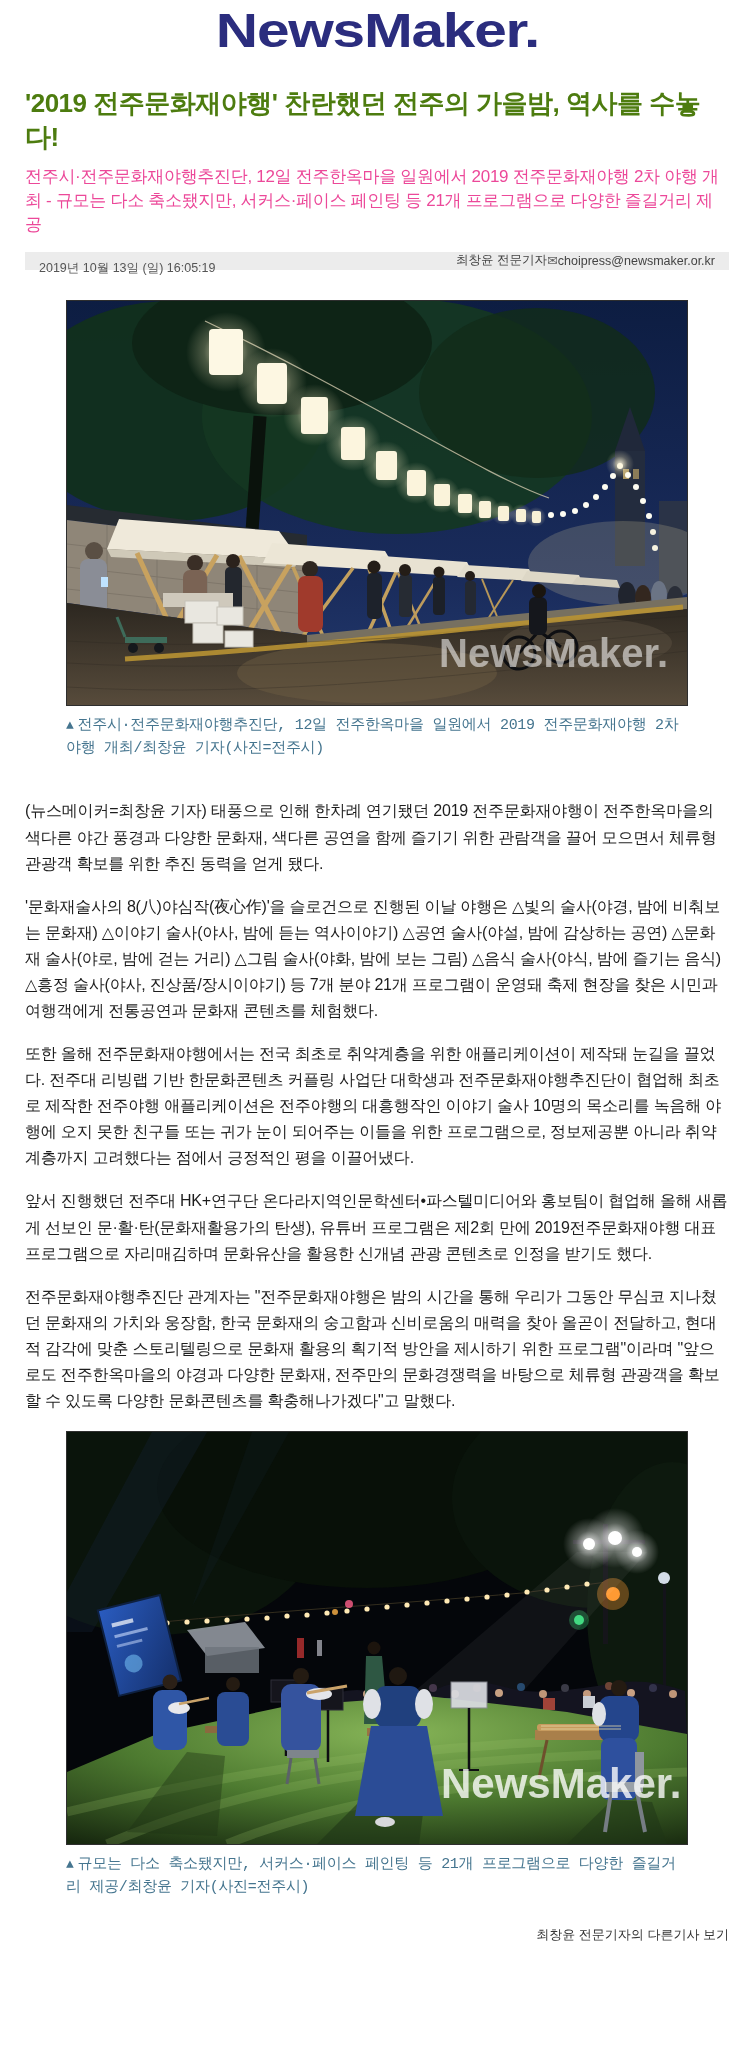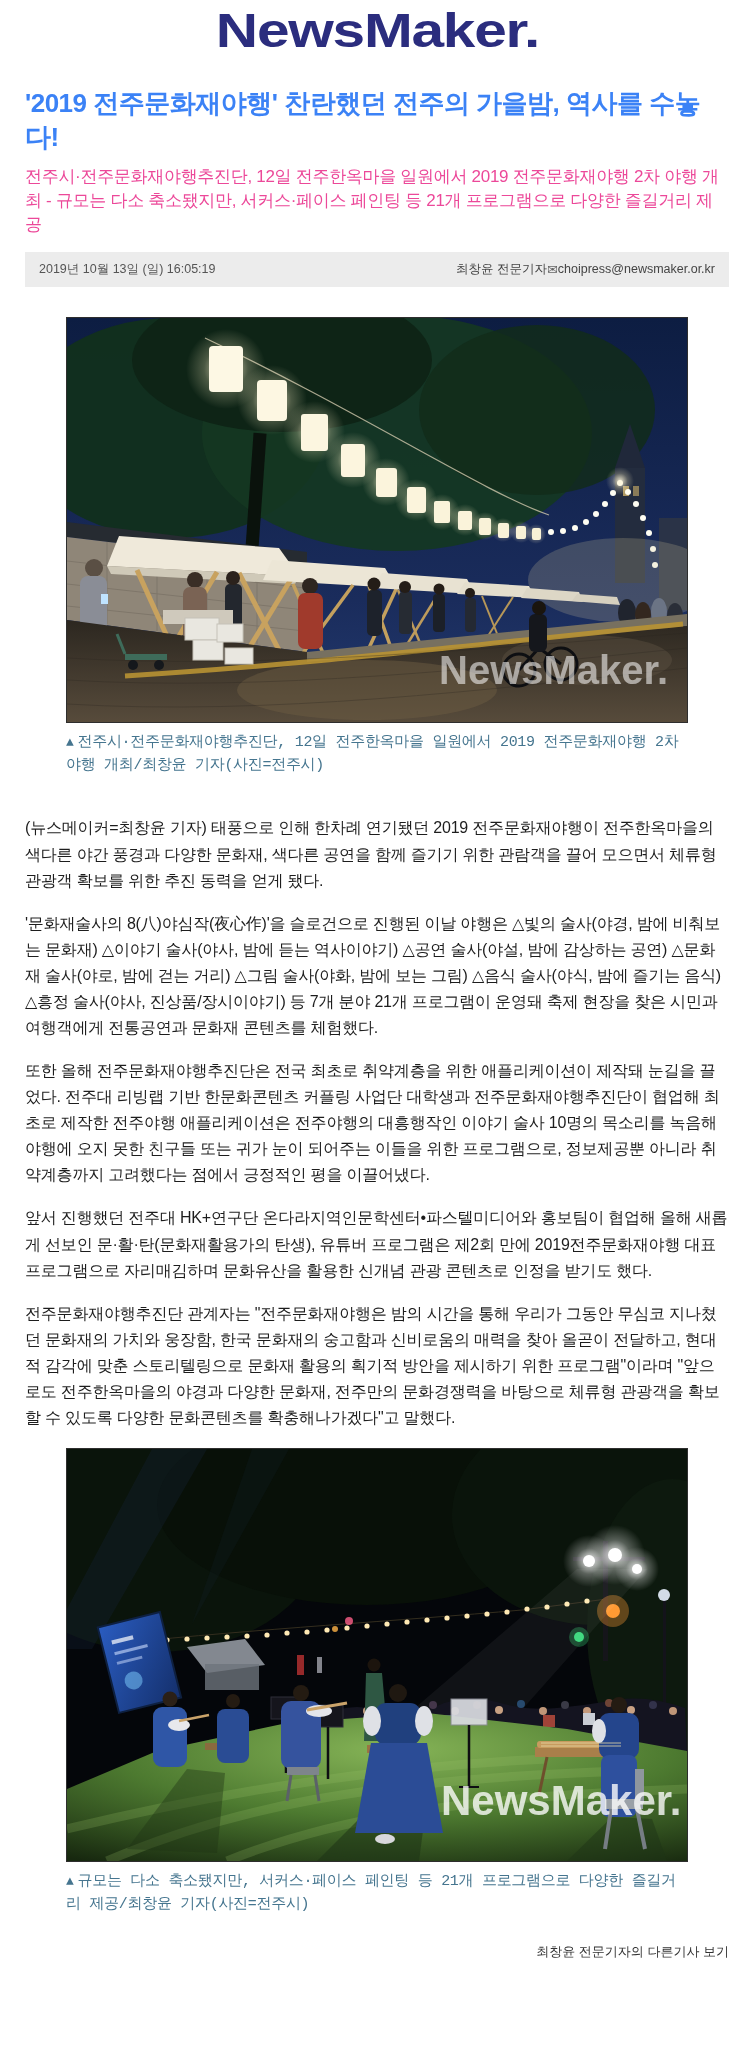--- a/index.html
+++ b/index.html
@@ -11,30 +11,30 @@
   
   .masthead { text-align:center; padding-top:6px; height:62px; }
   .logo {
     display:inline-block; font-size:48px; font-weight:bold; color:#2b2d7e;
     letter-spacing:-1px; transform:scaleX(1.22); transform-origin:center;
     line-height:1.05;
   }
   
   .content { padding:0 25px; }
   .headline {
-    margin:25px 0 0 0; font-size:26px; font-weight:bold; color:#3b82f6;
+    margin:25px 0 0 0; font-size:26px; font-weight:bold; color:#4d7c0f;
     line-height:1.3; letter-spacing:-0.5px;
   }
   .subheadline {
     margin-top:10px; font-size:17px; color:#ec4899; line-height:1.42;
     letter-spacing:-0.3px;
   }
   .date-bar {
-    margin-top:15px; background:#ececec; height:35px; display:flex;
-    justify-content:space-between; align-items:center; padding:8px 14px;
+    margin-top:15px; background:#ececec; height:18px; display:flex;
+    justify-content:space-between; padding:8px 14px;
     font-size:12.5px; color:#555;
   }
   .date-bar .right { display:flex; align-items:center; color:#444; }
   .email-ic { font-size:13px; color:#666; }
   
   .photo-block { width:622px; margin:30px auto 0 auto; }
   .photo-frame { border:1px solid #2e2e2e; line-height:0; background:#000; }
   .caption {
     margin-top:8px; font-size:15px; color:#45758f; line-height:1.55;
     letter-spacing:-0.3px;
@@ -257,21 +257,21 @@
         </svg>
       </div>
       <div class="caption">
         <span class="marker">▲</span><span>전주시·전주문화재야행추진단, 12일 전주한옥마을 일원에서 2019 전주문화재야행 2차 야행 개최/최창윤 기자(사진=전주시)</span>
       </div>
     </div>
 
     <div class="body-text">
       <p>(뉴스메이커=최창윤 기자) 태풍으로 인해 한차례 연기됐던 2019 전주문화재야행이 전주한옥마을의 색다른 야간 풍경과 다양한 문화재, 색다른 공연을 함께 즐기기 위한 관람객을 끌어 모으면서 체류형 관광객 확보를 위한 추진 동력을 얻게 됐다.</p>
       <p>'문화재술사의 8(八)야심작(夜心作)'을 슬로건으로 진행된 이날 야행은 △빛의 술사(야경, 밤에 비춰보는 문화재) △이야기 술사(야사, 밤에 듣는 역사이야기) △공연 술사(야설, 밤에 감상하는 공연) △문화재 술사(야로, 밤에 걷는 거리) △그림 술사(야화, 밤에 보는 그림) △음식 술사(야식, 밤에 즐기는 음식) △흥정 술사(야사, 진상품/장시이야기) 등 7개 분야 21개 프로그램이 운영돼 축제 현장을 찾은 시민과 여행객에게 전통공연과 문화재 콘텐츠를 체험했다.</p>
-      <p>또한 올해 전주문화재야행추진단은 전국 최초로 취약계층을 위한 애플리케이션이 제작돼 눈길을 끌었다. 전주대 리빙랩 기반 한문화콘텐츠 커플링 사업단 대학생과 전주문화재야행추진단이 협업해 최초로 제작한 전주야행 애플리케이션은 전주야행의 대흥행작인 이야기 술사 10명의 목소리를 녹음해 야행에 오지 못한 친구들 또는 귀가 눈이 되어주는 이들을 위한 프로그램으로, 정보제공뿐 아니라 취약계층까지 고려했다는 점에서 긍정적인 평을 이끌어냈다.</p>
+      <p>또한 올해 전주문화재야행에서는 전국 최초로 취약계층을 위한 애플리케이션이 제작돼 눈길을 끌었다. 전주대 리빙랩 기반 한문화콘텐츠 커플링 사업단 대학생과 전주문화재야행추진단이 협업해 최초로 제작한 전주야행 애플리케이션은 전주야행의 대흥행작인 이야기 술사 10명의 목소리를 녹음해 야행에 오지 못한 친구들 또는 귀가 눈이 되어주는 이들을 위한 프로그램으로, 정보제공뿐 아니라 취약계층까지 고려했다는 점에서 긍정적인 평을 이끌어냈다.</p>
       <p>앞서 진행했던 전주대 HK+연구단 온다라지역인문학센터•파스텔미디어와 홍보팀이 협업해 올해 새롭게 선보인 문·활·탄(문화재활용가의 탄생), 유튜버 프로그램은 제2회 만에 2019전주문화재야행 대표 프로그램으로 자리매김하며 문화유산을 활용한 신개념 관광 콘텐츠로 인정을 받기도 했다.</p>
       <p>전주문화재야행추진단 관계자는 "전주문화재야행은 밤의 시간을 통해 우리가 그동안 무심코 지나쳤던 문화재의 가치와 웅장함, 한국 문화재의 숭고함과 신비로움의 매력을 찾아 올곧이 전달하고, 현대적 감각에 맞춘 스토리텔링으로 문화재 활용의 획기적 방안을 제시하기 위한 프로그램"이라며 "앞으로도 전주한옥마을의 야경과 다양한 문화재, 전주만의 문화경쟁력을 바탕으로 체류형 관광객을 확보할 수 있도록 다양한 문화콘텐츠를 확충해나가겠다"고 말했다.</p>
     </div>
 
     <div class="photo-block" style="margin-top:12px;">
       <div class="photo-frame">
         <svg width="620" height="412" viewBox="0 0 620 412" xmlns="http://www.w3.org/2000/svg">
           <defs>
             <radialGradient id="lawn2" cx="0.53" cy="0.25" r="0.9">
               <stop offset="0" stop-color="#86b457"></stop>

